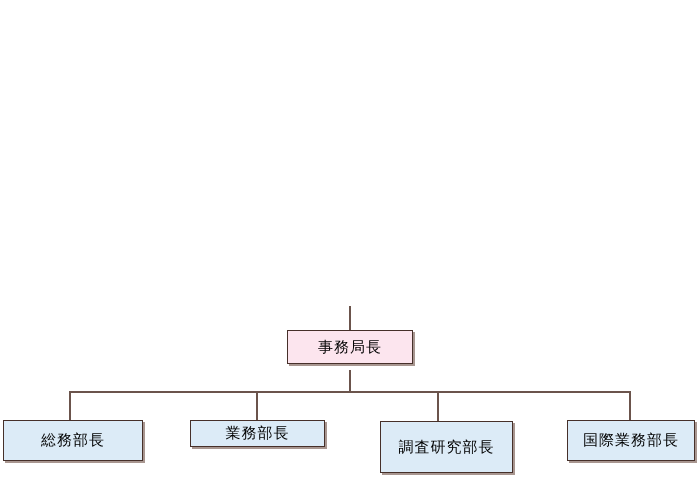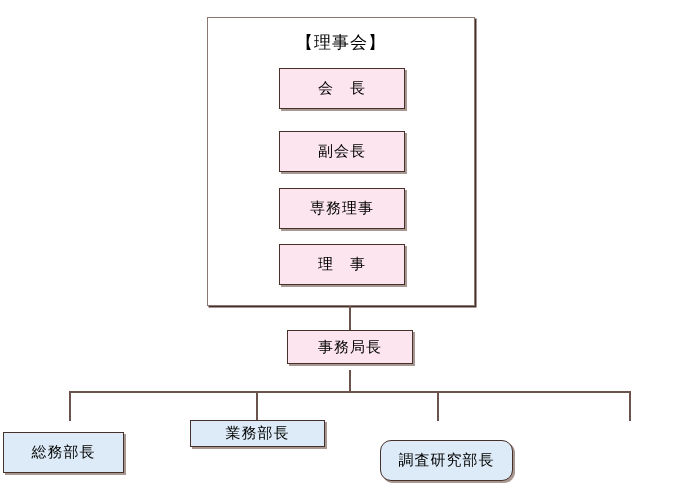--- a/index.html
+++ b/index.html
@@ -49,57 +49,51 @@
   
   .member { left: 71px; width: 126px; height: 41px; }
   .member-0 { top: 50px; }
   .member-1 { top: 113px; }
   .member-2 { top: 170px; }
   .member-3 { top: 226px; }
 
   
   .auditor       { left: 57px;  top: 155px; width: 125px; height: 43px; }
   .secretariat   { left: 287px; top: 330px; width: 126px; height: 34px; }
-  .dept-0 { left: 3px;   top: 432px; width: 121px; height: 41px; }
+  .dept-0 { left: 3px;   top: 420px; width: 140px; height: 41px; }
   .dept-1 { left: 190px; top: 420px; width: 135px; height: 27px; }
-  .dept-2 { left: 380px; top: 440px; width: 133px; height: 41px; border-radius: 11px; }
+  .dept-2 { left: 380px; top: 421px; width: 133px; height: 52px; }
   .dept-3 { left: 567px; top: 420px; width: 128px; height: 41px; }
 
   
   .line { position: absolute; background: var(--line, #6b544c); }
   .v-board-sec   { left: 349px; top: 306px; width: 2px; height: 24px; }
   .v-sec-trunk   { left: 349px; top: 370px; width: 2px; height: 22px; }
   .h-trunk       { left: 69px;  top: 391px; width: 562px; height: 2px; }
   .v-drop-0      { left: 69px;  top: 391px; width: 2px; height: 30px; }
   .v-drop-1      { left: 256px; top: 391px; width: 2px; height: 30px; }
   .v-drop-2      { left: 437px; top: 391px; width: 2px; height: 30px; }
   .v-drop-3      { left: 629px; top: 391px; width: 2px; height: 30px; }
 </style>
 </head>
 <body>
 
 <div class="canvas">
 
-  <div class="board">
-    <div class="board-title">【理事会】</div>
-    <div class="node pink member member-0">会　長</div>
-    <div class="node pink member member-1">副会長</div>
-    <div class="node pink member member-2">専務理事</div>
-    <div class="node pink member member-3">理　事</div>
-  </div>
 
 
   <div class="line v-board-sec"></div>
 
   <div class="node pink secretariat">事務局長</div>
 
   <div class="line v-sec-trunk"></div>
   <div class="line h-trunk"></div>
   <div class="line v-drop-0"></div>
   <div class="line v-drop-1"></div>
   <div class="line v-drop-2"></div>
   <div class="line v-drop-3"></div>
 
   <div class="node blue dept-0">総務部長</div>
   <div class="node blue dept-1">業務部長</div>
   <div class="node blue dept-2">調査研究部長</div>
+  <div class="node blue dept-3">国際業務部長</div>
 
 </div>
 
 </body></html>

